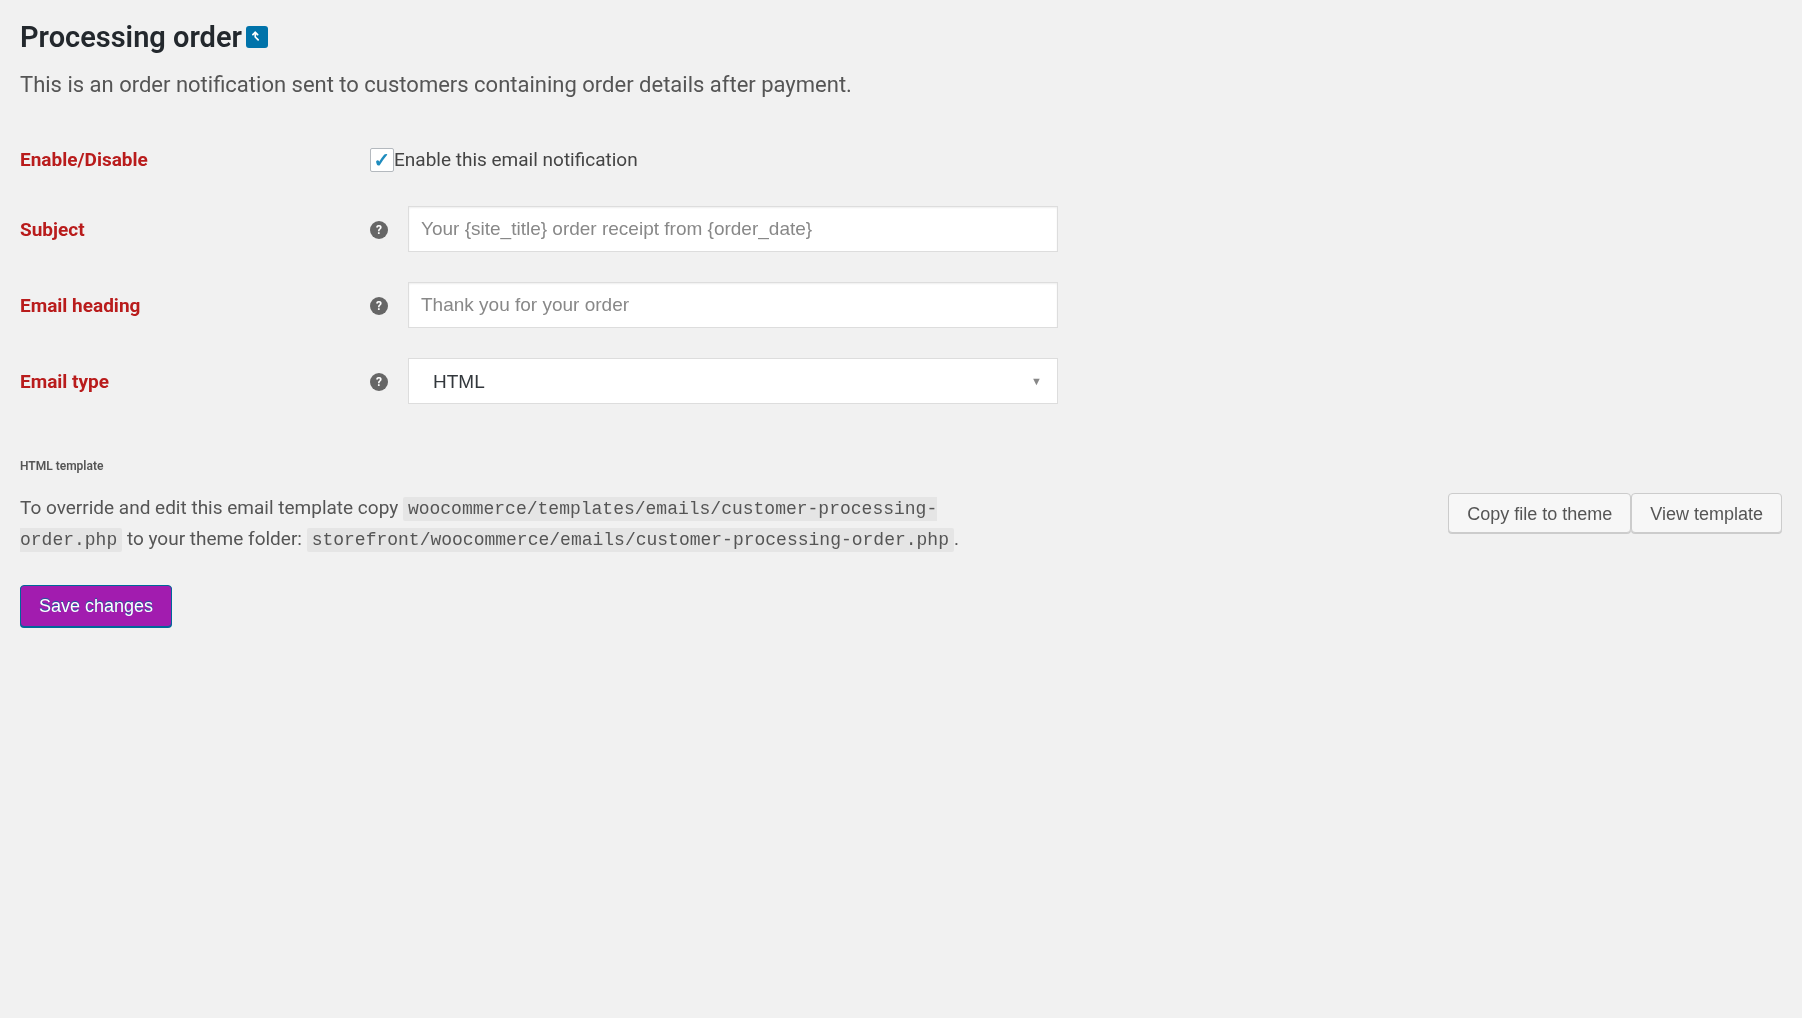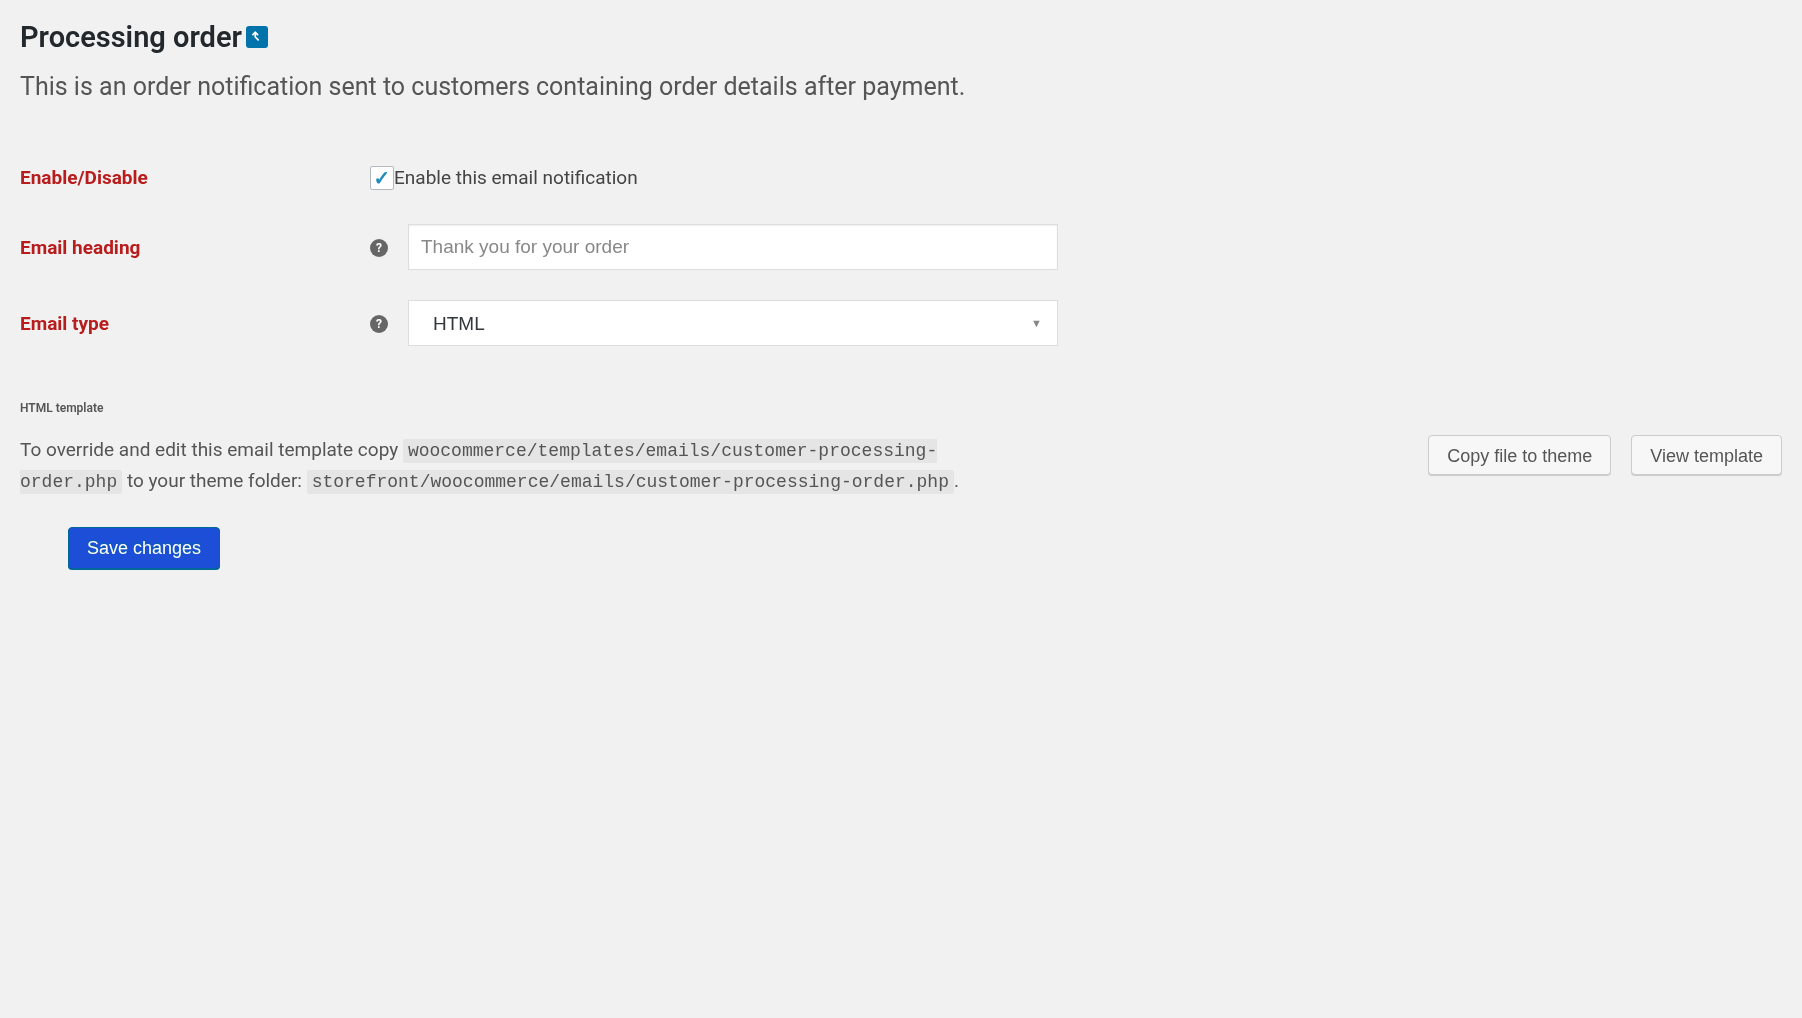--- a/index.html
+++ b/index.html
@@ -28,22 +28,22 @@
       width: 22px;
       height: 22px;
       background: #0073aa;
       border-radius: 3px;
       color: #fff;
       font-size: 16px;
       cursor: pointer;
     }
     .description {
       color: #555;
-      margin-bottom: 45px;
-      font-size: 25px;
+      margin-bottom: 31px;
+      font-size: 22px;
     }
     .form-table {
       width: 100%;
       border-collapse: collapse;
     }
     .form-table tr {
       vertical-align: middle;
     }
     .form-table th {
       text-align: left;
@@ -162,50 +162,48 @@
     }
     .template-text code {
       background: #e5e5e5;
       padding: 2px 5px;
       font-family: Menlo, Monaco, Consolas, "Courier New", monospace;
       font-size: 18px;
       border-radius: 2px;
     }
     .template-buttons {
       display: flex;
-      gap: 20px;
       flex-shrink: 0;
     }
     .button {
       display: inline-block;
       padding: 6px 18px;
       font-size: 18px;
       border-radius: 4px;
       cursor: pointer;
       text-decoration: none;
       line-height: 28px;
       height: 40px;
       white-space: nowrap;
     }
     .button-secondary {
       background: #f7f7f7;
       border: 1px solid #ccc;
       color: #555;
       box-shadow: 0 1px 0 #ccc;
     }
     .button-primary {
-      background: #1d4ed8;
+      background: #a21caf;
       border: 1px solid #006799;
       color: #fff;
       box-shadow: 0 1px 0 #006799;
       text-shadow: 0 -1px 1px #006799;
       font-size: 18px;
       padding: 6px 18px;
       height: 42px;
-      margin-left: 48px;
     }
     .submit-row {
       margin-top: 30px;
     }
   </style>
 </head>
 <body>
 
 <div class="page-title">
   <h1>Processing order</h1>
@@ -224,20 +222,26 @@
       <tr>
     <th>Enable/Disable</th>
     <td>
       <div class="checkbox-wrap">
         <span class="custom-checkbox checked"></span>
         <span class="checkbox-label">Enable this email notification</span>
       </div>
     </td>
   </tr>
   <tr>
+    <th>Subject</th>
+    <td>
+      <span class="help-icon">?</span><input type="text" class="text-input" placeholder="Your {site_title} order receipt from {order_date}" style="">
+    </td>
+  </tr>
+  <tr>
     <th>Email heading</th>
     <td>
       <span class="help-icon">?</span><input type="text" class="text-input" placeholder="Thank you for your order" style="">
     </td>
   </tr>
   <tr>
     <th>Email type</th>
     <td>
       <span class="help-icon">?</span><span class="select-wrap">
         <select class="select-input">

